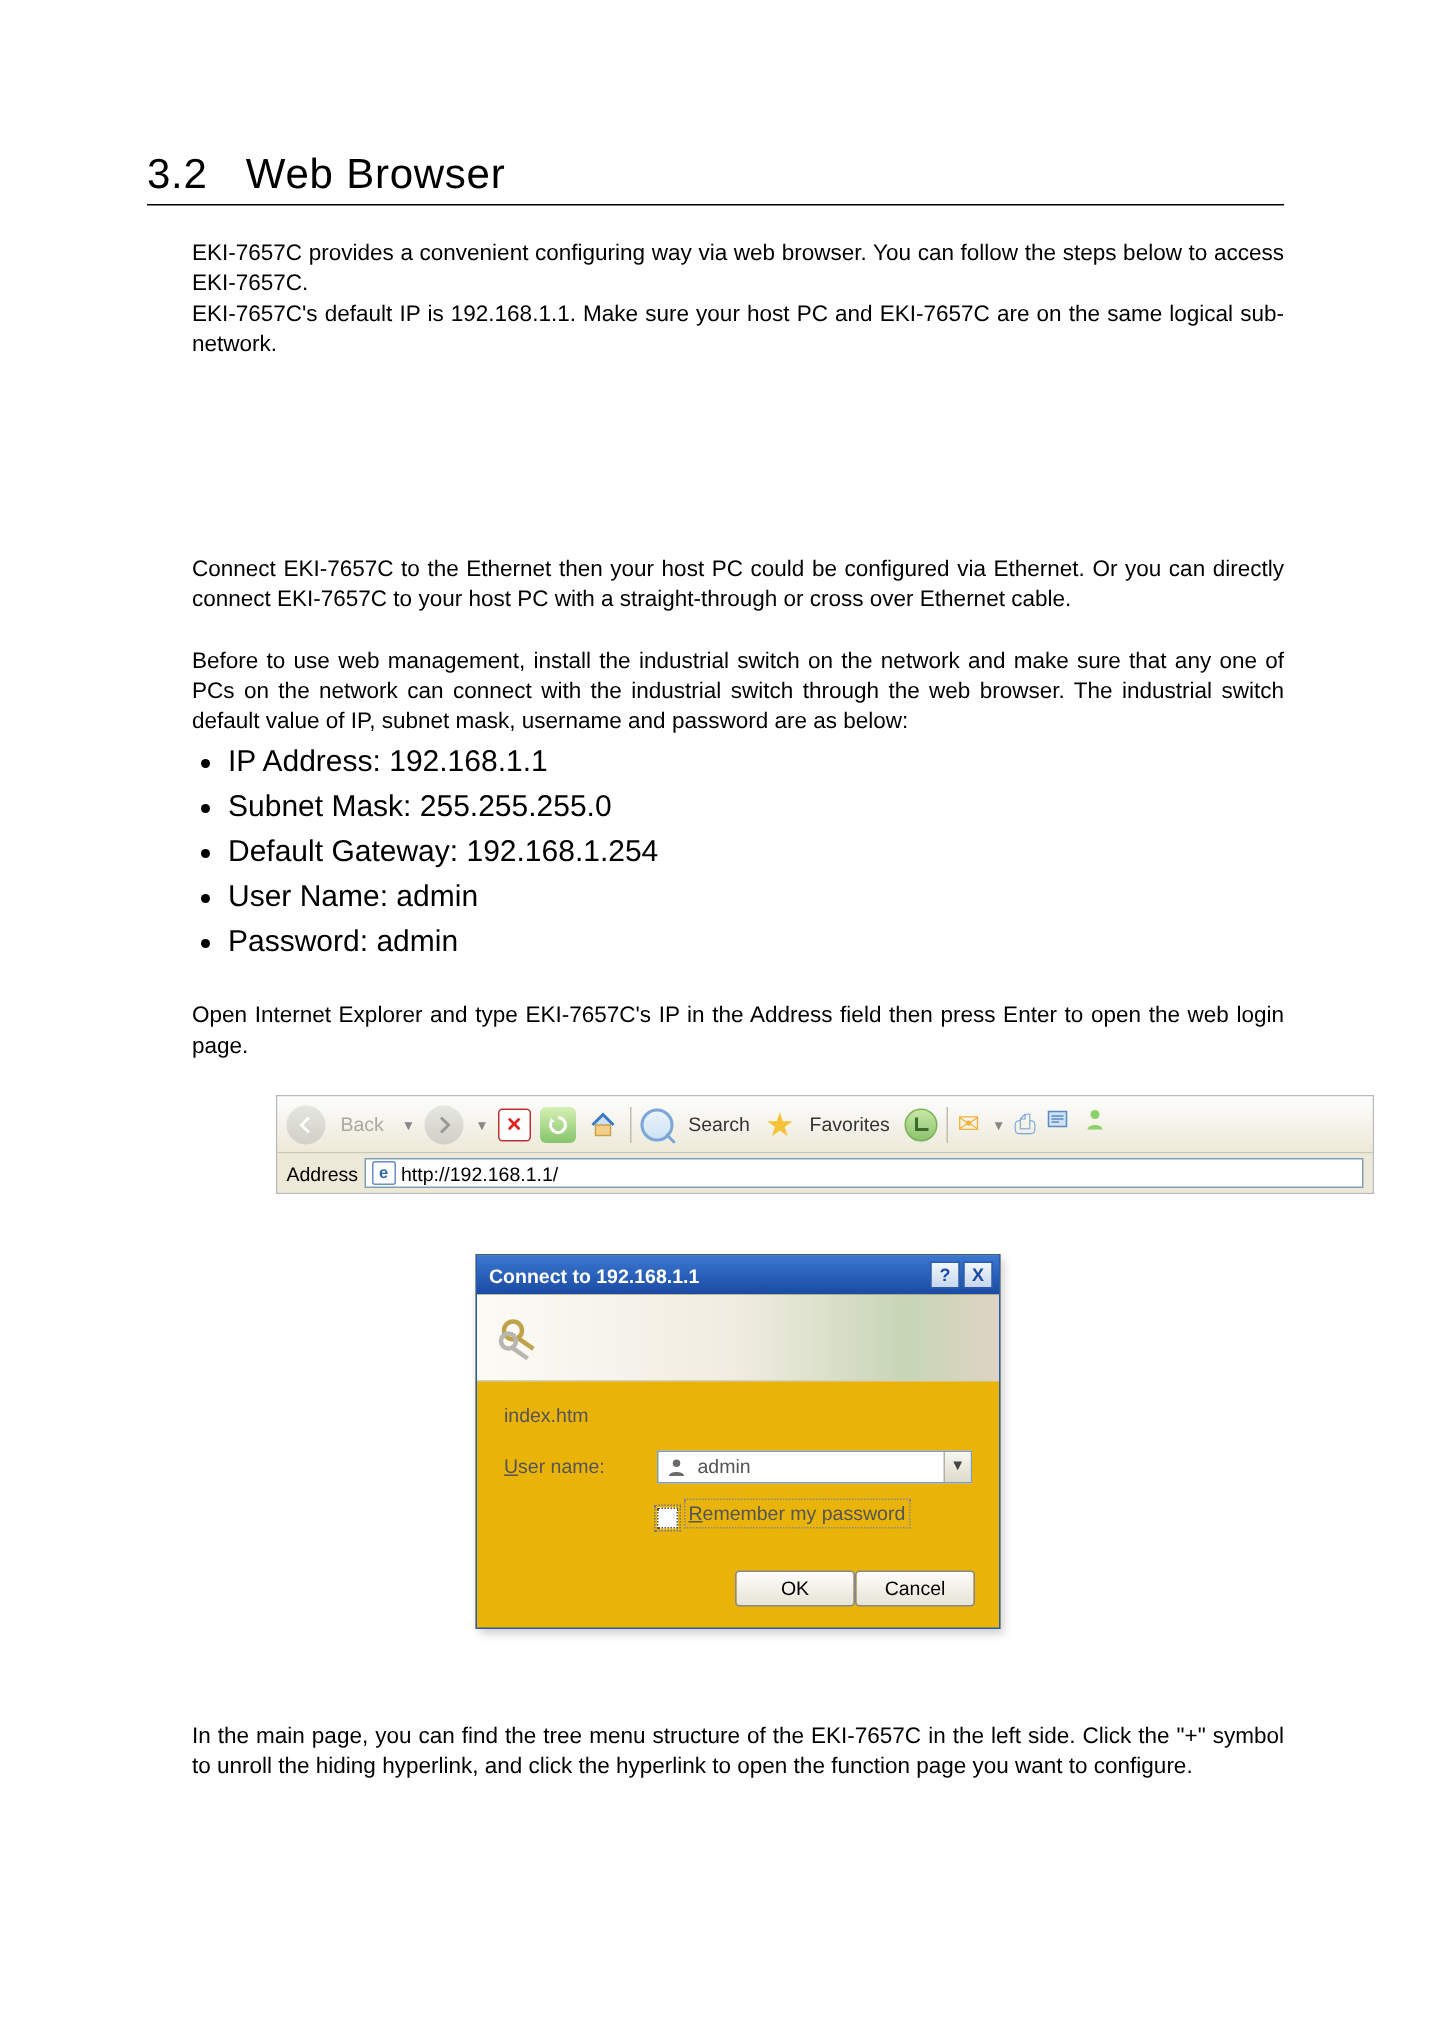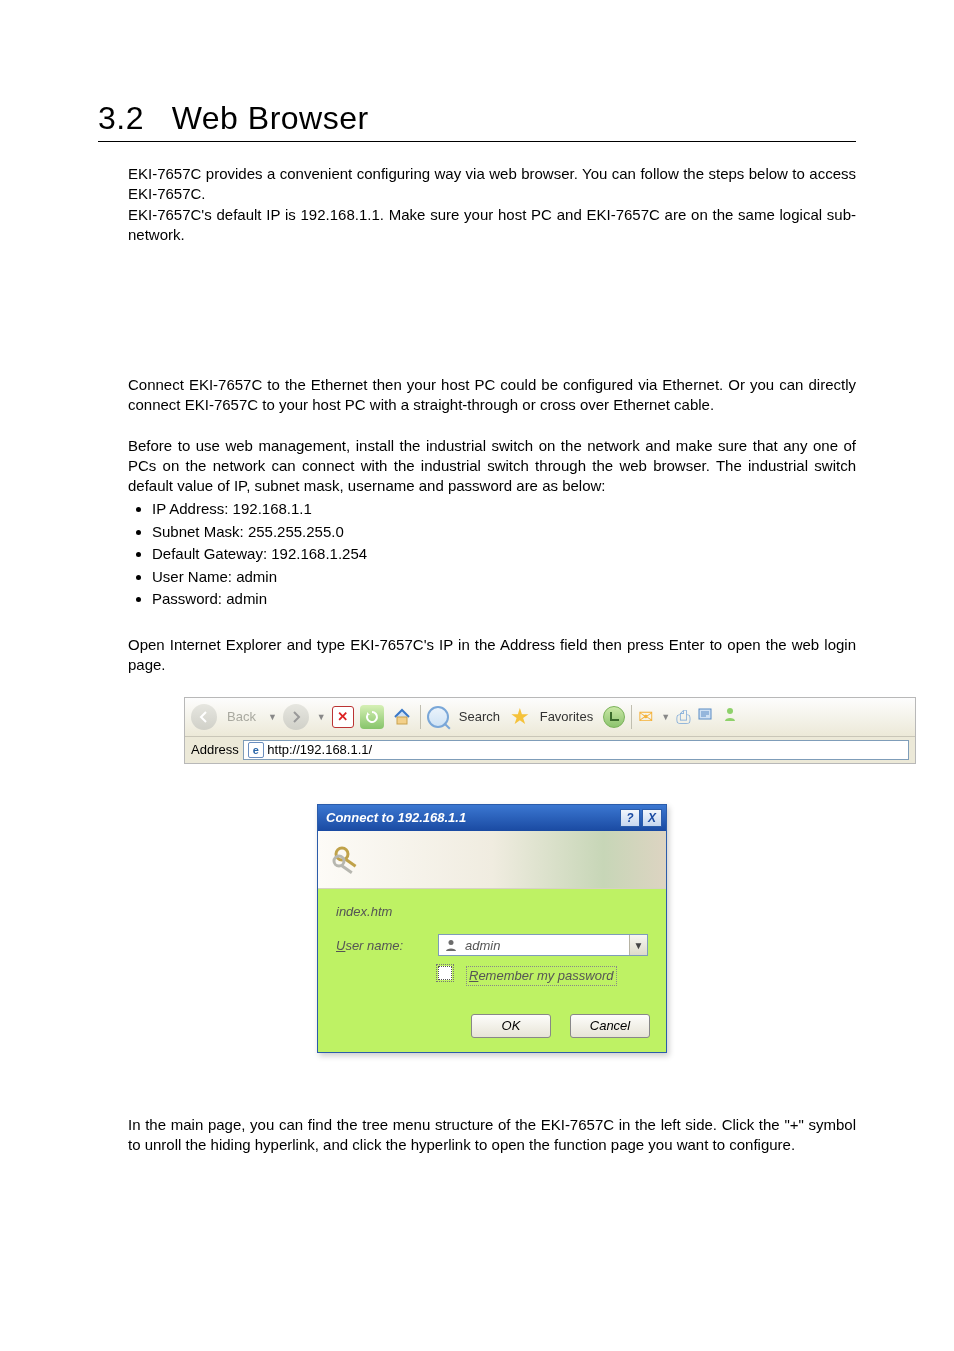--- a/index.html
+++ b/index.html
@@ -12,35 +12,35 @@
   }
   .page {
     padding: 100px 98px 60px 98px;
   }
   .heading-wrap {
     border-bottom: 1.5px solid #000;
     padding-bottom: 4px;
     margin-bottom: 22px;
   }
   .heading {
-    font-size: 32px;
+    font-size: 28px;
     font-weight: normal;
     letter-spacing: 0.5px;
     margin-top: 46px;
   }
   .body-text {
     margin-left: 30px;
     font-size: 15px;
     line-height: 1.35;
   }
   .para { margin-bottom: 0; text-align: justify; }
   .spacer-lg { height: 130px; }
   .spacer-md { height: 20px; }
   .bullets { margin: 2px 0 4px 14px; }
-  .bullets li { font-size: 15px; line-height: 1.5; list-style: disc; margin-left: 10px; }
+  .bullets li { font-size: 20px; line-height: 1.5; list-style: disc; margin-left: 10px; }
 
   
   .toolbar-wrap { margin: 22px 0 18px 56px; width: 732px; border: 1px solid #b8b8b8; }
   .toolbar {
     display: flex; align-items: center; gap: 6px;
     background: linear-gradient(#fdfdfd,#ece9d8);
     padding: 4px 6px;
     border-bottom: 1px solid #c9c6b8;
     font-size: 13px;
   }
@@ -79,24 +79,23 @@
   .addr-field {
     flex:1; height:20px; background:#fff; border:1px solid #7f9db9;
     padding:0 4px; display:flex; align-items:center; font-size:13px;
   }
 
   
   .dialog-wrap { display:flex; justify-content:center; margin: 40px 0 48px 0; }
   .dialog {
     width: 350px;
     border: 1px solid #2b5caa;
-    background: #bef264;
+    background: #eab308;
     box-shadow: 2px 3px 6px rgba(0,0,0,0.2);
     font-size: 13px;
-    font-style: italic;
   }
   .titlebar {
     height: 26px;
     background: linear-gradient(#3b77d1,#1a4aa2);
     color:#fff; display:flex; align-items:center; justify-content:space-between;
     padding:0 4px 0 8px;
     font-weight:bold;
   }
   .titlebar-right { display:flex; gap:2px; }
   .tbtn { width:20px; height:18px; background:linear-gradient(#f2f6fc,#c7d7ef); border:1px solid #2b5caa; color:#1a4aa2; font-size:12px; display:flex; align-items:center; justify-content:center; font-family: Tahoma, sans-serif; font-weight:bold;}
@@ -117,25 +116,25 @@
   .combo {
     flex:1; height:22px; border:1px solid #7f9db9; background:#fff;
     display:flex; align-items:center; padding:0 4px; position:relative;
   }
   .combo .person { width:16px; height:16px; margin-right:6px; display:inline-flex; align-items:center; justify-content:center; color:#555; }
   .combo-arrow { position:absolute; right:0; top:0; bottom:0; width:18px; background:linear-gradient(#f7f7f2,#dedbcb); border-left:1px solid #b6b3a3; display:flex; align-items:center; justify-content:center; color:#444; font-size:10px;}
   .pwd-field {
     flex:1; height:22px; border:1px solid #7f9db9; background:#fff;
     padding:0 6px; display:flex; align-items:center; letter-spacing:2px;
   }
-  .check-row { margin-left:102px; display:flex; align-items:flex-start; gap:14px; }
+  .check-row { margin-left:102px; display:flex; align-items:flex-end; gap:4px; }
   .checkbox { width:14px; height:14px; border:1px dotted #555; background:#fff; outline:1px dotted #777; outline-offset:1px; }
   .check-label { border:1px dotted #888; padding:0 2px; }
   .check-label .u { text-decoration: underline; }
-  .btn-row { display:flex; justify-content:flex-end; gap:19px; padding: 14px 16px 14px 16px; }
+  .btn-row { display:flex; justify-content:flex-end; gap:0; padding: 14px 16px 14px 16px; }
   .winbtn { width:80px; height:24px; border:1px solid #888; background:linear-gradient(#fdfdfb,#e7e4d6); font-size:13px; display:flex; align-items:center; justify-content:center; border-radius:3px; }
 
   .inline-bold { font-weight: bold; }
 </style>
 </head>
 <body>
 
 <div class="page">
 
   <div class="heading-wrap">

